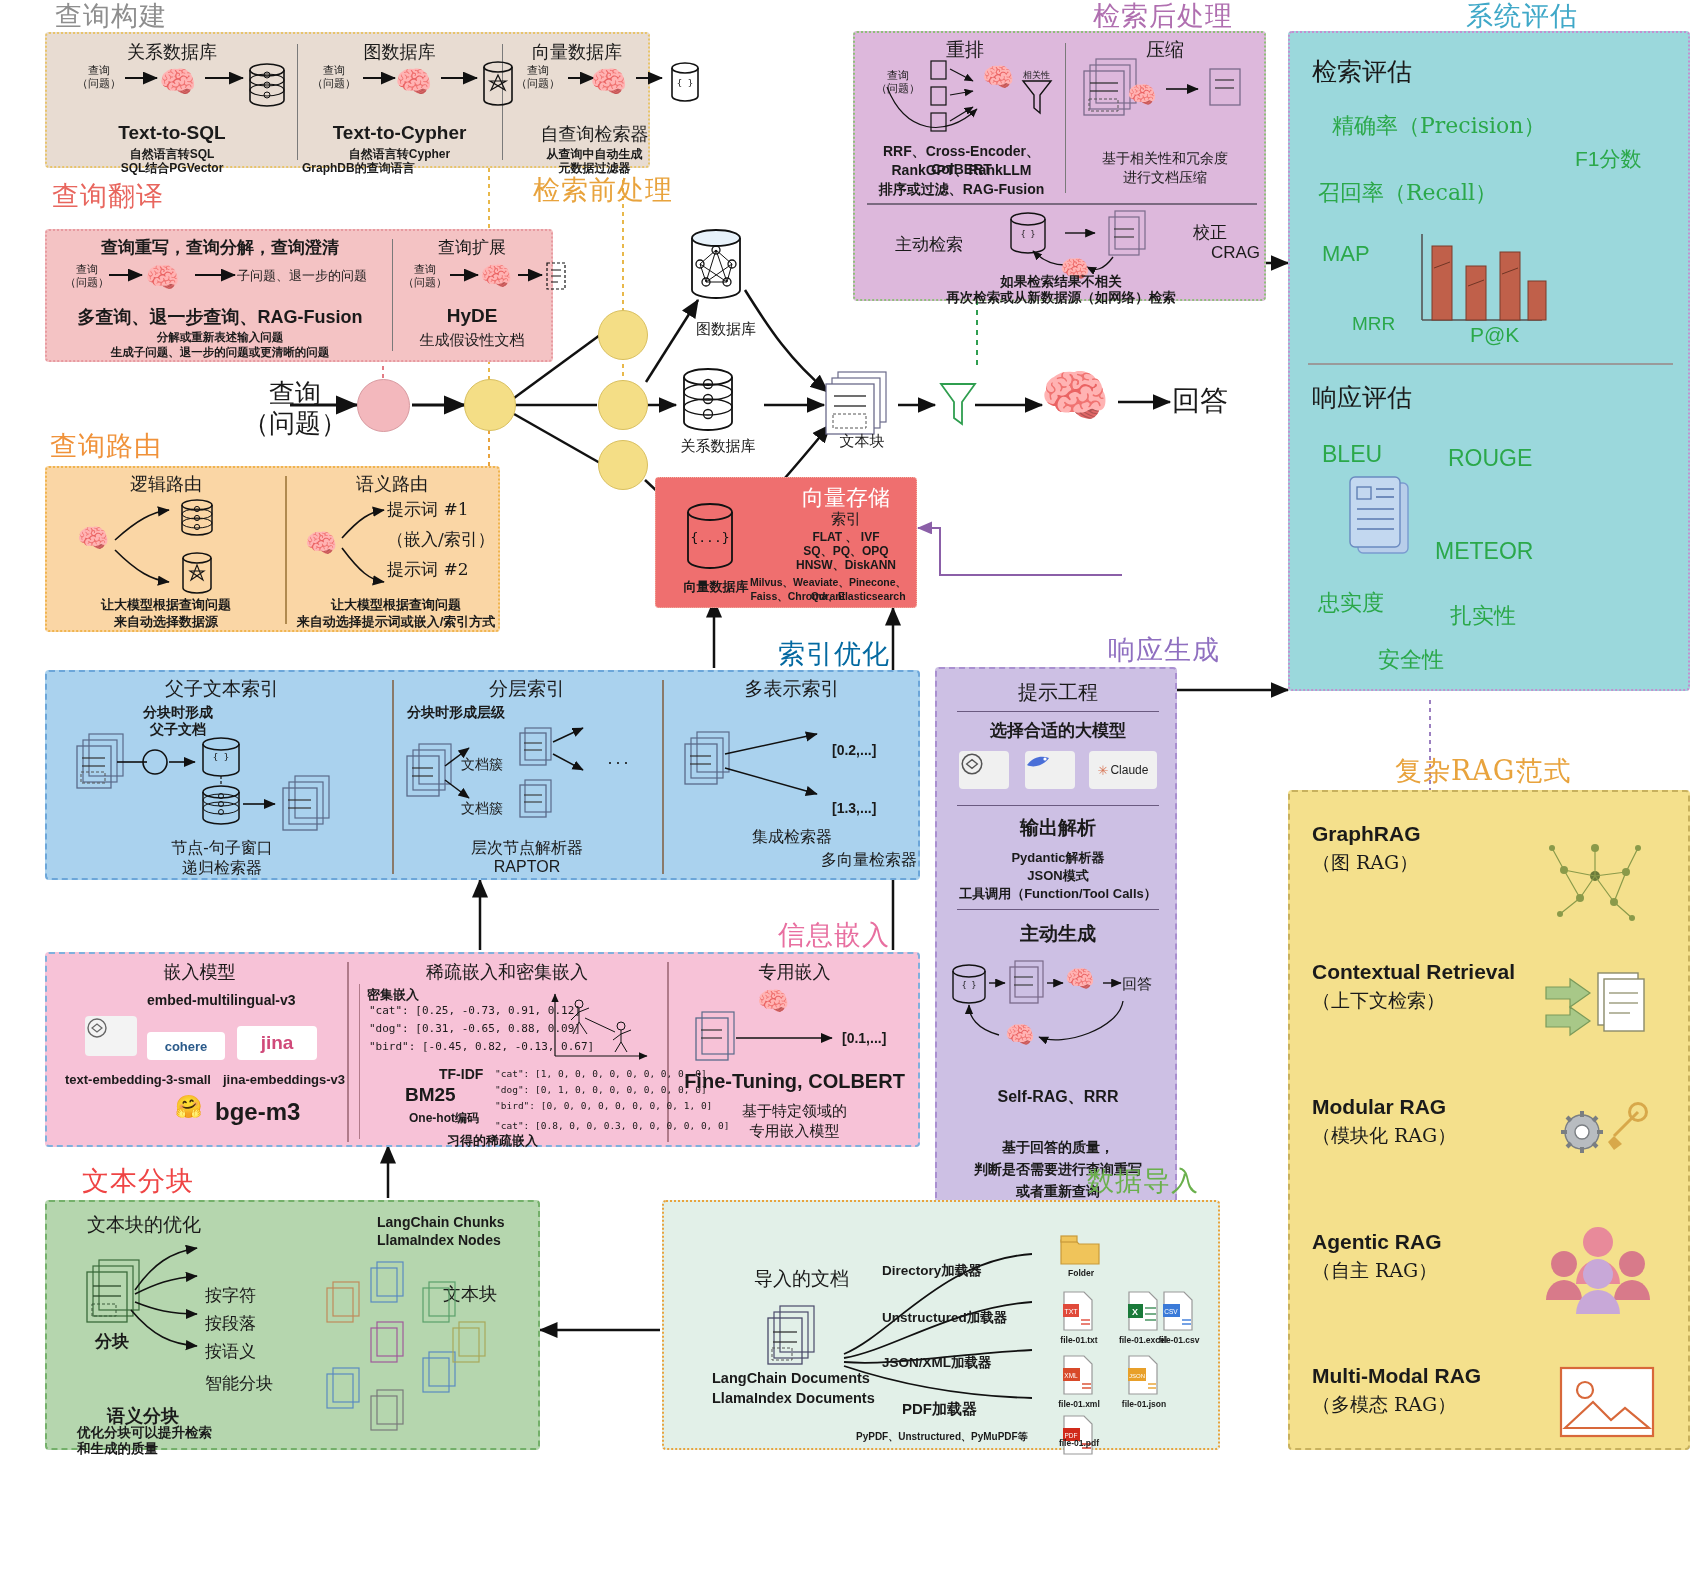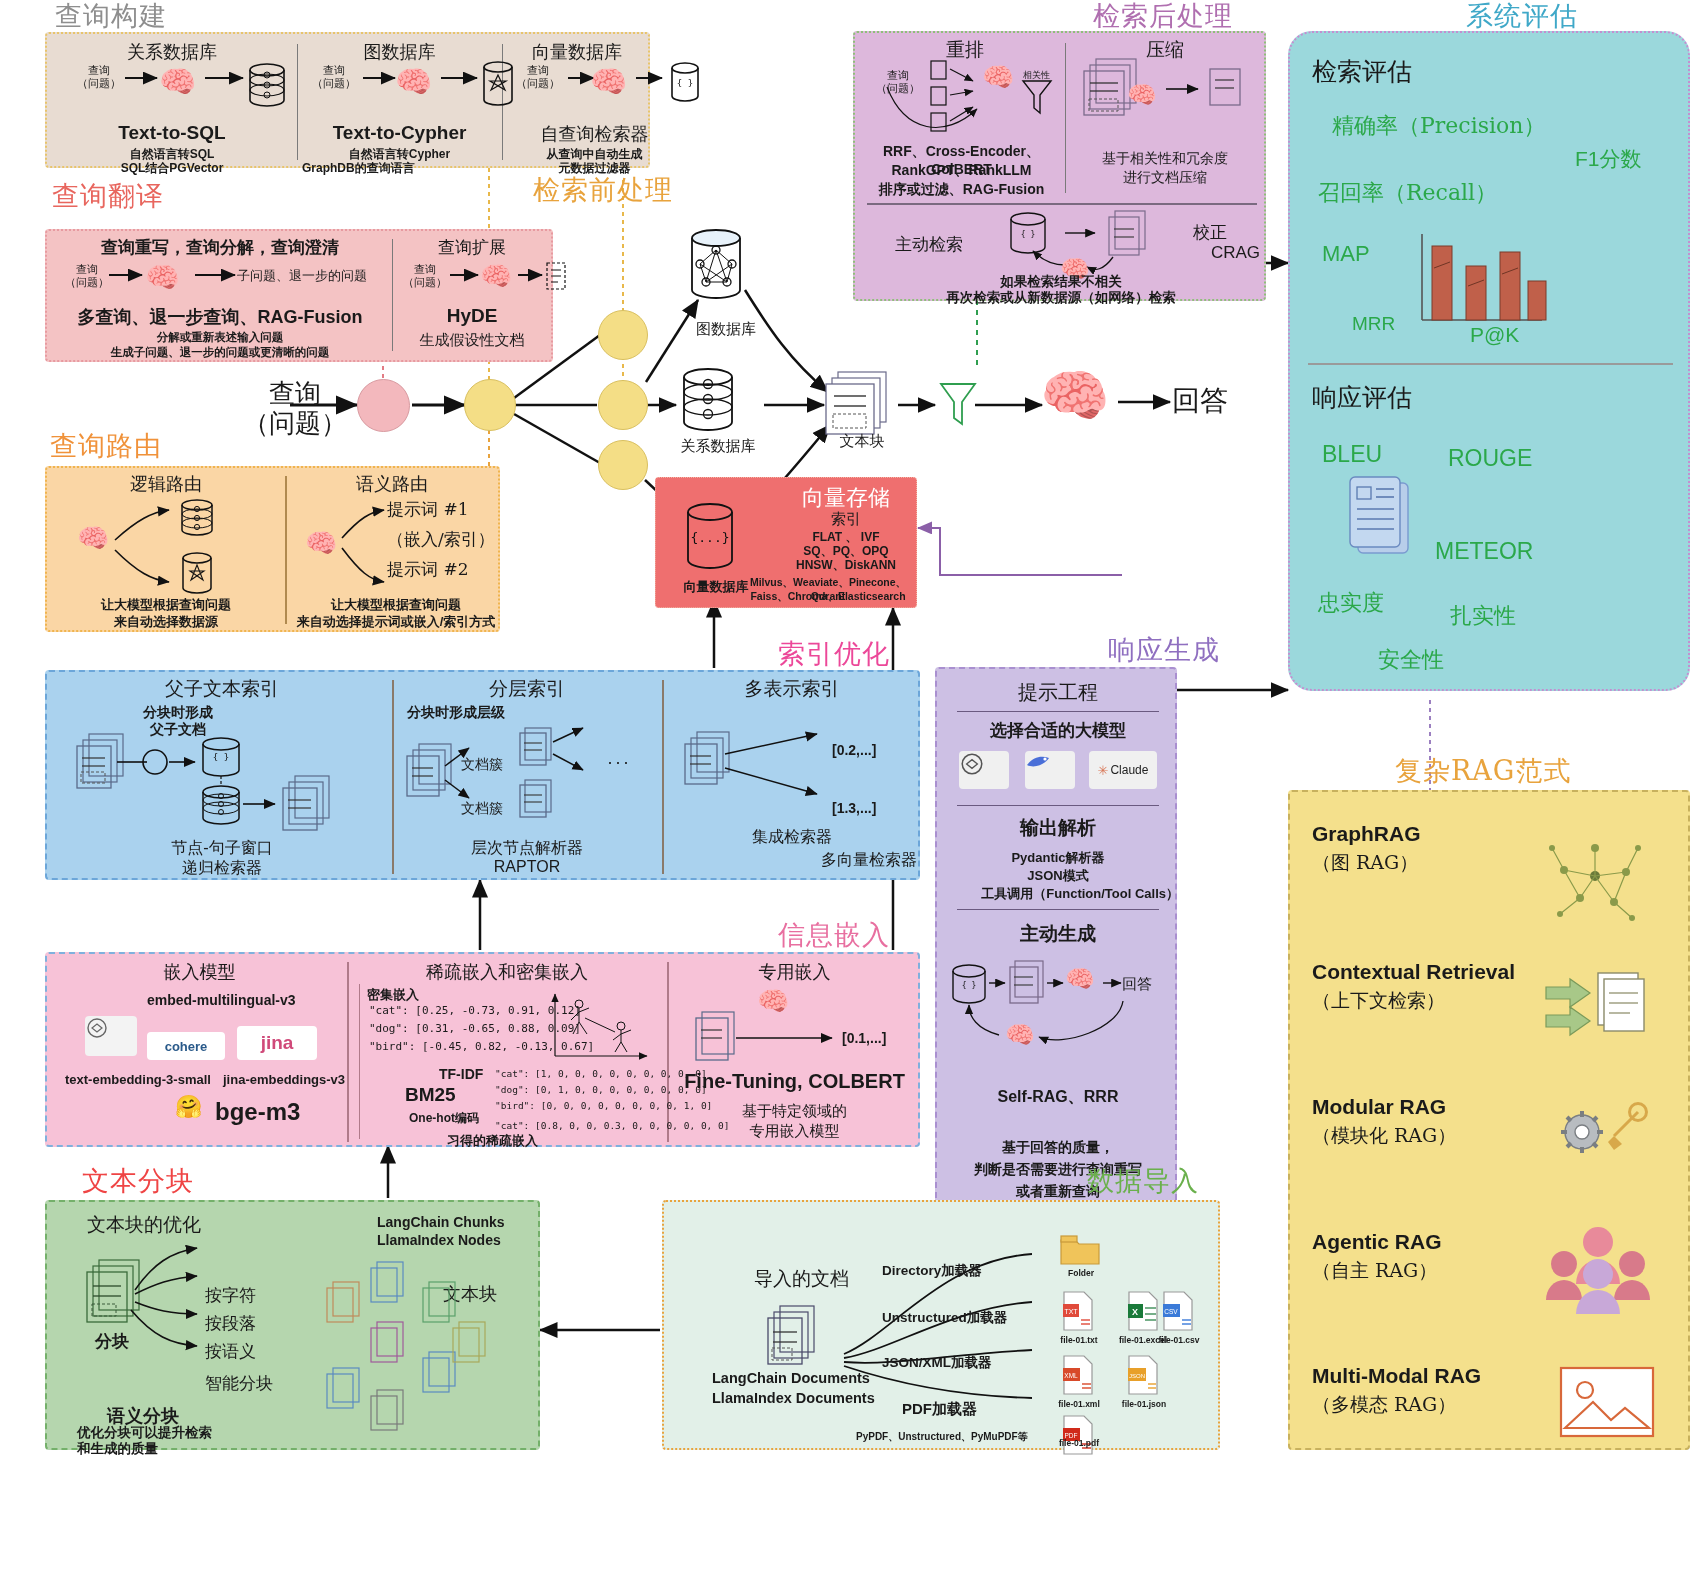--- a/index.html
+++ b/index.html
@@ -26,21 +26,21 @@
   .p-post    { background:#ddb8dc; border:2px dotted #8fbf7a; }
   .p-eval    { background:#9bd8dc; border:2px dotted #c38fd0; }
   .p-gen     { background:#cdc0e4; border:2px dashed #a98fd0; }
   .p-rag     { background:#f4e08c; border:2px dashed #c8b15e; }
   .p-vec     { background:#ef6f6f; border:1px dotted #f4b3a3; }
 
   .t-build  { color:#8e8e8e; }
   .t-trans  { color:#e8665e; }
   .t-pre    { color:#e8a33d; }
   .t-route  { color:#f0923a; }
-  .t-index  { color:#ec4899; }
+  .t-index  { color:#0369a1; }
   .t-embed  { color:#e86fa0; }
   .t-chunk  { color:#ef4444; }
   .t-import { color:#6ab04c; }
   .t-post   { color:#b06fb0; }
   .t-eval   { color:#3fa8c8; }
   .t-gen    { color:#8f6fc0; }
   .t-rag    { color:#e8a33d; }
 
   .cn { font-family:"DejaVu Serif","Liberation Serif",serif; }
   .hd { text-align:center; font-size:18px; font-family:"DejaVu Serif","Liberation Serif",serif; }
@@ -373,21 +373,21 @@
     <path d="M62,56 C 46,56 36,48 30,42" fill="none" stroke="#111" stroke-width="1.3" marker-end="url(#ah)"></path>
   </svg>
   <div class="abs" style="left:205px; top:222px; font-size:24px;">🧠</div>
   <div class="abs cn" style="left:305px; top:188px; width:100px; text-align:center; font-size:17px;">校正</div>
   <div class="abs" style="left:305px; top:210px; width:100px; text-align:right; font-size:17px;">CRAG</div>
   <div class="abs cn bold" style="left:6px; top:240px; width:400px; text-align:center; font-size:13.5px;">如果检索结果不相关</div>
   <div class="abs cn bold" style="left:6px; top:256px; width:400px; text-align:center; font-size:13.5px;">再次检索或从新数据源（如网络）检索</div>
 </div>
 
 <div class="sec-title t-eval" style="left:1466px; top:-2px;">系统评估</div>
-<div class="panel p-eval" style="left:1288px; top:31px; width:402px; height:660px;border-radius:24px;">
+<div class="panel p-eval" style="left:1288px; top:31px; width:402px; height:660px;">
   <div class="abs cn" style="left:22px; top:22px; font-size:25px;">检索评估</div>
   <div class="abs cn green-m" style="left:42px; top:78px; font-size:22px;">精确率（Precision）</div>
   <div class="abs green-m" style="left:285px; top:112px; font-size:21px;">F1分数</div>
   <div class="abs cn green-m" style="left:28px; top:145px; font-size:22px;">召回率（Recall）</div>
   <div class="abs green-m" style="left:32px; top:208px; font-size:22px;">MAP</div>
   <div class="abs green-m" style="left:62px; top:280px; font-size:19px;">MRR</div>
   <div class="abs green-m" style="left:180px; top:290px; font-size:21px;">P@K</div>
 
   <svg width="150" height="110" style="left:120px; top:195px;">
     <line x1="12" y1="6" x2="12" y2="92" stroke="#555" stroke-width="1.6"></line>
@@ -524,21 +524,21 @@
   </div>
   <div class="abs" style="left:152px; top:82px; width:68px; height:38px; background:#f0f0f0; border-radius:4px; display:flex; align-items:center; justify-content:center; gap:2px;">
     <span style="color:#d97757; font-size:13px;">✳</span>
       <span style="font-size:12px; color:#222;">Claude</span>
   </div>
 
   <div class="hline" style="left:20px; top:136px; width:202px; height:1px; background:#6a5a80;"></div>
   <div class="abs cn bold" style="left:0; top:146px; width:242px; text-align:center; font-size:19px;">输出解析</div>
   <div class="abs bold" style="left:0; top:180px; width:242px; text-align:center; font-size:13px;">Pydantic解析器</div>
   <div class="abs bold" style="left:0; top:198px; width:242px; text-align:center; font-size:13px;">JSON模式</div>
-  <div class="abs bold" style="left:0; top:216px; width:242px; text-align:right; font-size:13px;">工具调用（Function/Tool Calls）</div>
+  <div class="abs bold" style="left:0; top:216px; width:242px; text-align:center; font-size:13px;">工具调用（Function/Tool Calls）</div>
 
   <div class="hline" style="left:20px; top:240px; width:202px; height:1px; background:#6a5a80;"></div>
   <div class="abs cn bold" style="left:0; top:252px; width:242px; text-align:center; font-size:19px;">主动生成</div>
 
   <svg width="230" height="150" style="left:6px; top:290px;">
     <ellipse cx="26" cy="12" rx="16" ry="6" fill="none" stroke="#111" stroke-width="1.4"></ellipse>
     <path d="M10,12 L10,38 A16,6 0 0,0 42,38 L42,12" fill="none" stroke="#111" stroke-width="1.4"></path>
     <text x="26" y="29" font-size="8" text-anchor="middle" fill="#111" font-family="monospace">{ }</text>
     <rect x="72" y="2" width="28" height="36" fill="none" stroke="#7a6a8a" stroke-width="1.2"></rect>
     <rect x="67" y="8" width="28" height="36" fill="none" stroke="#7a6a8a" stroke-width="1.3"></rect>

